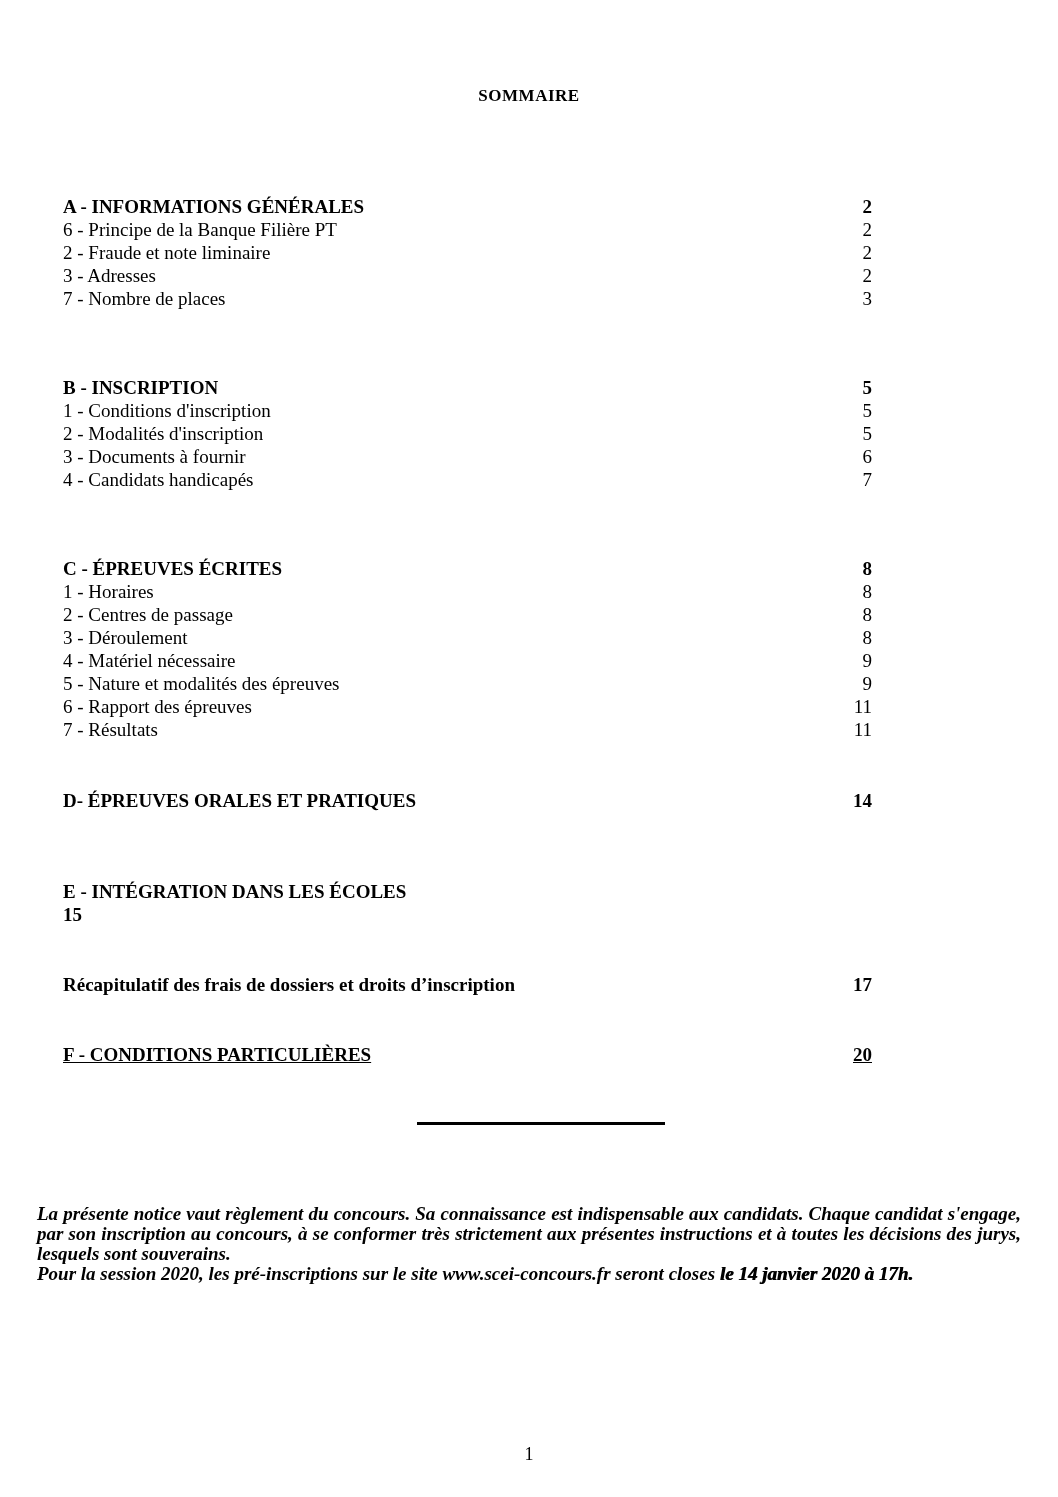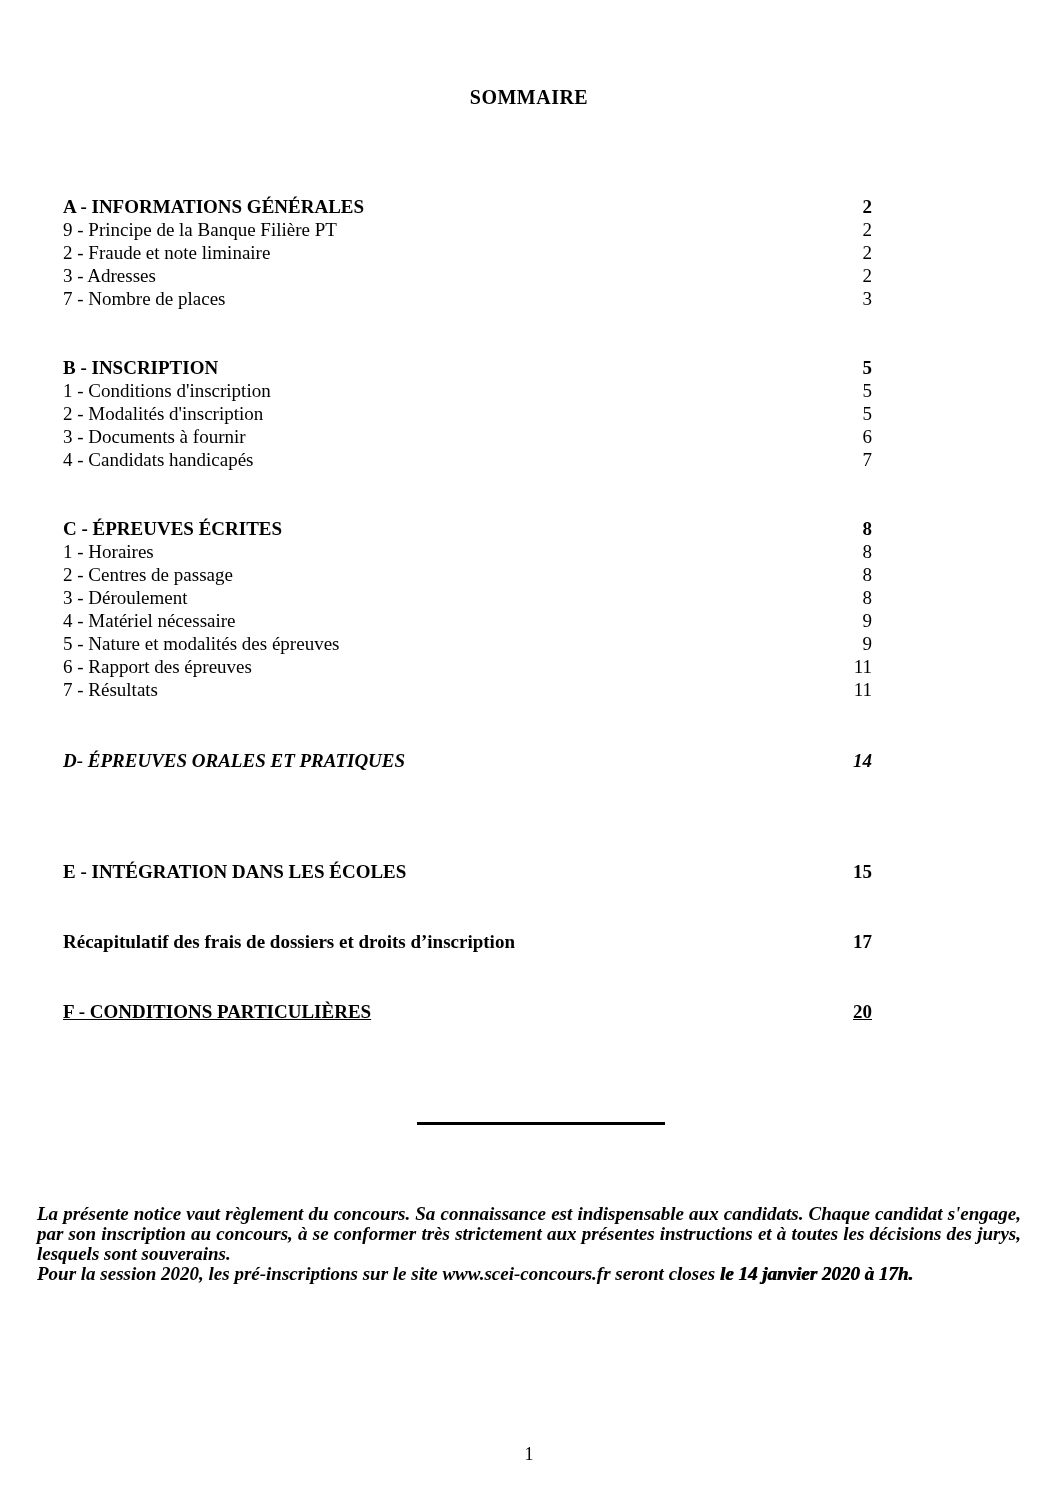--- a/index.html
+++ b/index.html
@@ -14,44 +14,44 @@
     font-family: "Liberation Serif", serif;
     color: #000000;
     -webkit-font-smoothing: antialiased;
   }
   .doc-title {
     position: absolute;
     top: 86px;
     left: 0;
     width: 100%;
     text-align: center;
-    font-size: 20px;
+    font-size: 17px;
     font-weight: bold;
     letter-spacing: 0.5px;
   }
   .toc {
     position: absolute;
     top: 195px;
     left: 63px;
     width: 809px;
     font-size: 19px;
     line-height: 23px;
   }
   .toc-row {
     display: flex;
     justify-content: space-between;
     align-items: flex-start;
   }
   .toc-row .lbl { white-space: pre; }
   .toc-row .pg { text-align: right; }
   .toc-head { font-weight: bold; }
-  .sec { margin-top: 46px; }
+  .sec { margin-top: 66px; }
   .sec:first-child { margin-top: 0; }
-  .standalone-d { margin-top: 48px; font-style: italic; }
-  .standalone-e { margin-top: 88px; }
+  .standalone-d { margin-top: 48px; }
+  .standalone-e { margin-top: 68px; flex-direction: column; }
   .standalone-recap { margin-top: 47px; }
   .standalone-f { margin-top: 47px; text-decoration: underline; }
   .separator {
     position: absolute;
     top: 1122px;
     left: 417px;
     width: 248px;
     height: 0;
     border-top: 3px solid #000000;
   }
@@ -89,21 +89,21 @@
 <div class="doc-title">SOMMAIRE</div>
 
 <div class="toc">
 
   <div class="sec">
     <div class="toc-row toc-head">
       <span class="lbl">A - INFORMATIONS GÉNÉRALES</span>
       <span class="pg">2</span>
     </div>
     <div class="toc-row">
-      <span class="lbl">9 - Principe de la Banque Filière PT</span>
+      <span class="lbl">6 - Principe de la Banque Filière PT</span>
       <span class="pg">2</span>
     </div>
     <div class="toc-row">
       <span class="lbl">2 - Fraude et note liminaire</span>
       <span class="pg">2</span>
     </div>
     <div class="toc-row">
       <span class="lbl">3 - Adresses</span>
       <span class="pg">2</span>
     </div>

